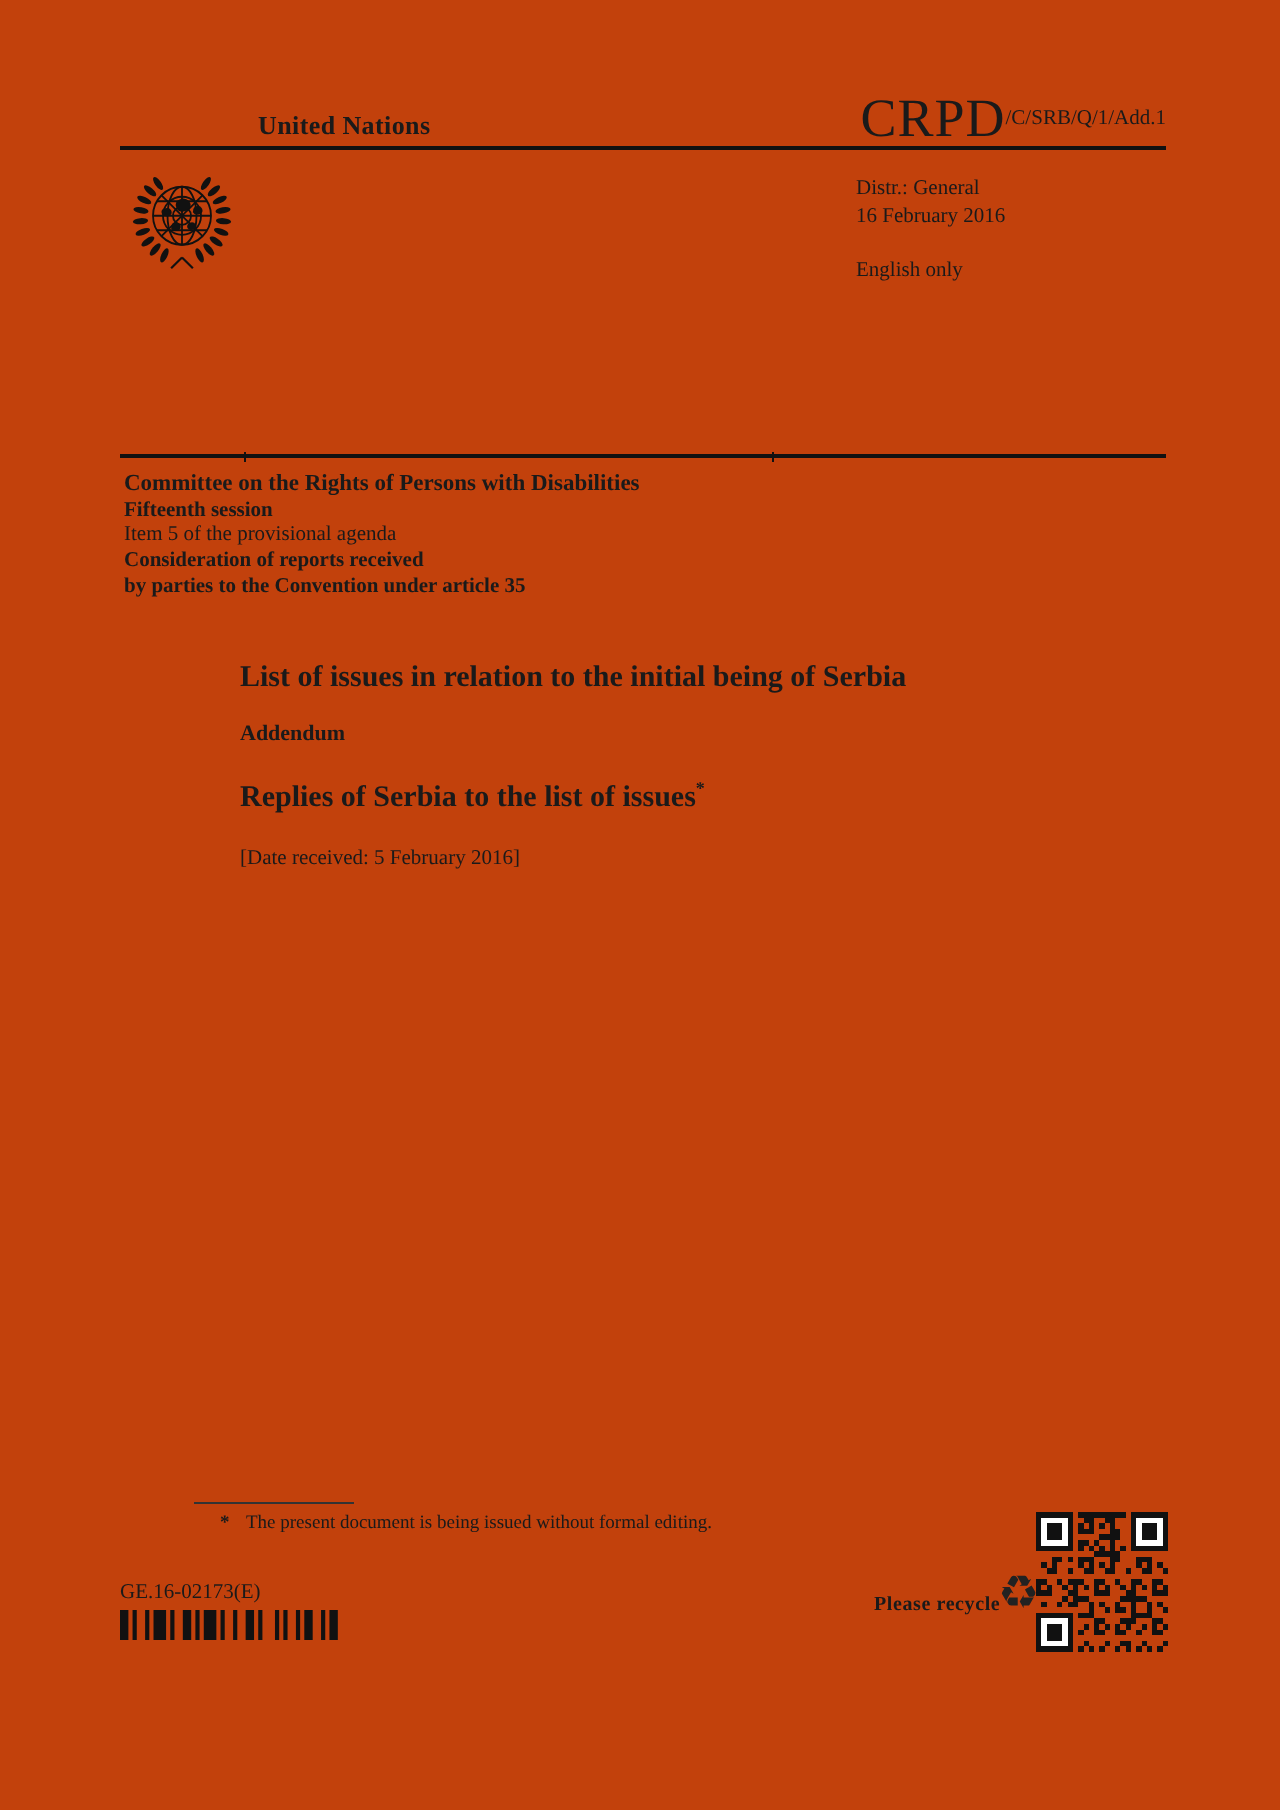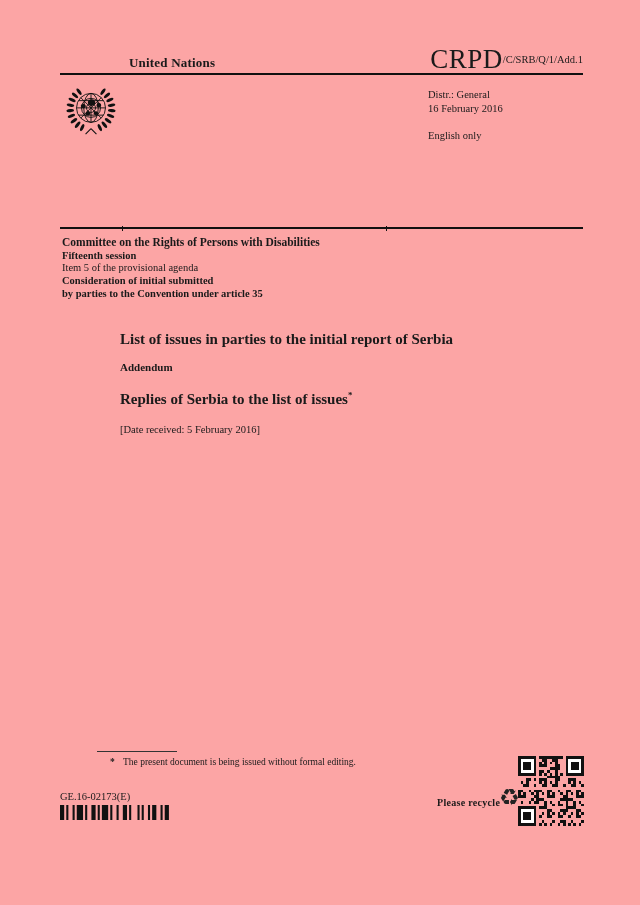--- a/index.html
+++ b/index.html
@@ -1,18 +1,18 @@
 <!DOCTYPE html>
 <html><head>
 <meta charset="utf-8">
 <style>
   * { margin:0; padding:0; box-sizing:border-box; }
   html,body { background:#ffffff; }
   .page {
-    position:relative; width:640px; height:905px; background:#fca5a5;
+    position:relative; width:640px; height:905px; background:#c2410c;
     font-family:"Liberation Serif", serif; color:#1a1a1a; overflow:hidden;
   }
   .abs { position:absolute; }
   
   .org-name { left:129px; top:55px; font-size:13px; font-weight:bold; letter-spacing:.2px; }
   .doc-symbol { right:57px; top:44px; display:flex; align-items:center; }
   .doc-symbol .big { font-size:27px; letter-spacing:.5px; }
   .doc-symbol .small { font-size:10.5px; }
   .rule-top { left:60px; top:73px; width:523px; height:2px; background:#111; }
   .emblem { left:62px; top:83px; width:58px; height:57px; }
@@ -110,25 +110,25 @@
   </div>
 
   <div class="abs rule-mid"></div>
   <div class="abs tick tick1"></div>
   <div class="abs tick tick2"></div>
 
   <div class="abs session-block">
     <div class="committee">Committee on the Rights of Persons with Disabilities</div>
     <div class="bold">Fifteenth session</div>
     <div>Item 5 of the provisional agenda</div>
-    <div class="bold">Consideration of initial submitted</div>
+    <div class="bold">Consideration of reports received</div>
     <div class="bold">by parties to the Convention under article 35</div>
   </div>
 
-  <div class="abs main-title">List of issues in parties to the initial report of Serbia</div>
+  <div class="abs main-title">List of issues in relation to the initial being of Serbia</div>
   <div class="abs addendum">Addendum</div>
   <div class="abs reply-title">
     <span>Replies of Serbia to the list of issues</span><sup>*</sup>
   </div>
   <div class="abs date-received">[Date received: 5 February 2016]</div>
 
   <div class="abs footnote-rule"></div>
   <div class="abs footnote">
     <span class="marker">*</span>
     <span>The present document is being issued without formal editing.</span>

